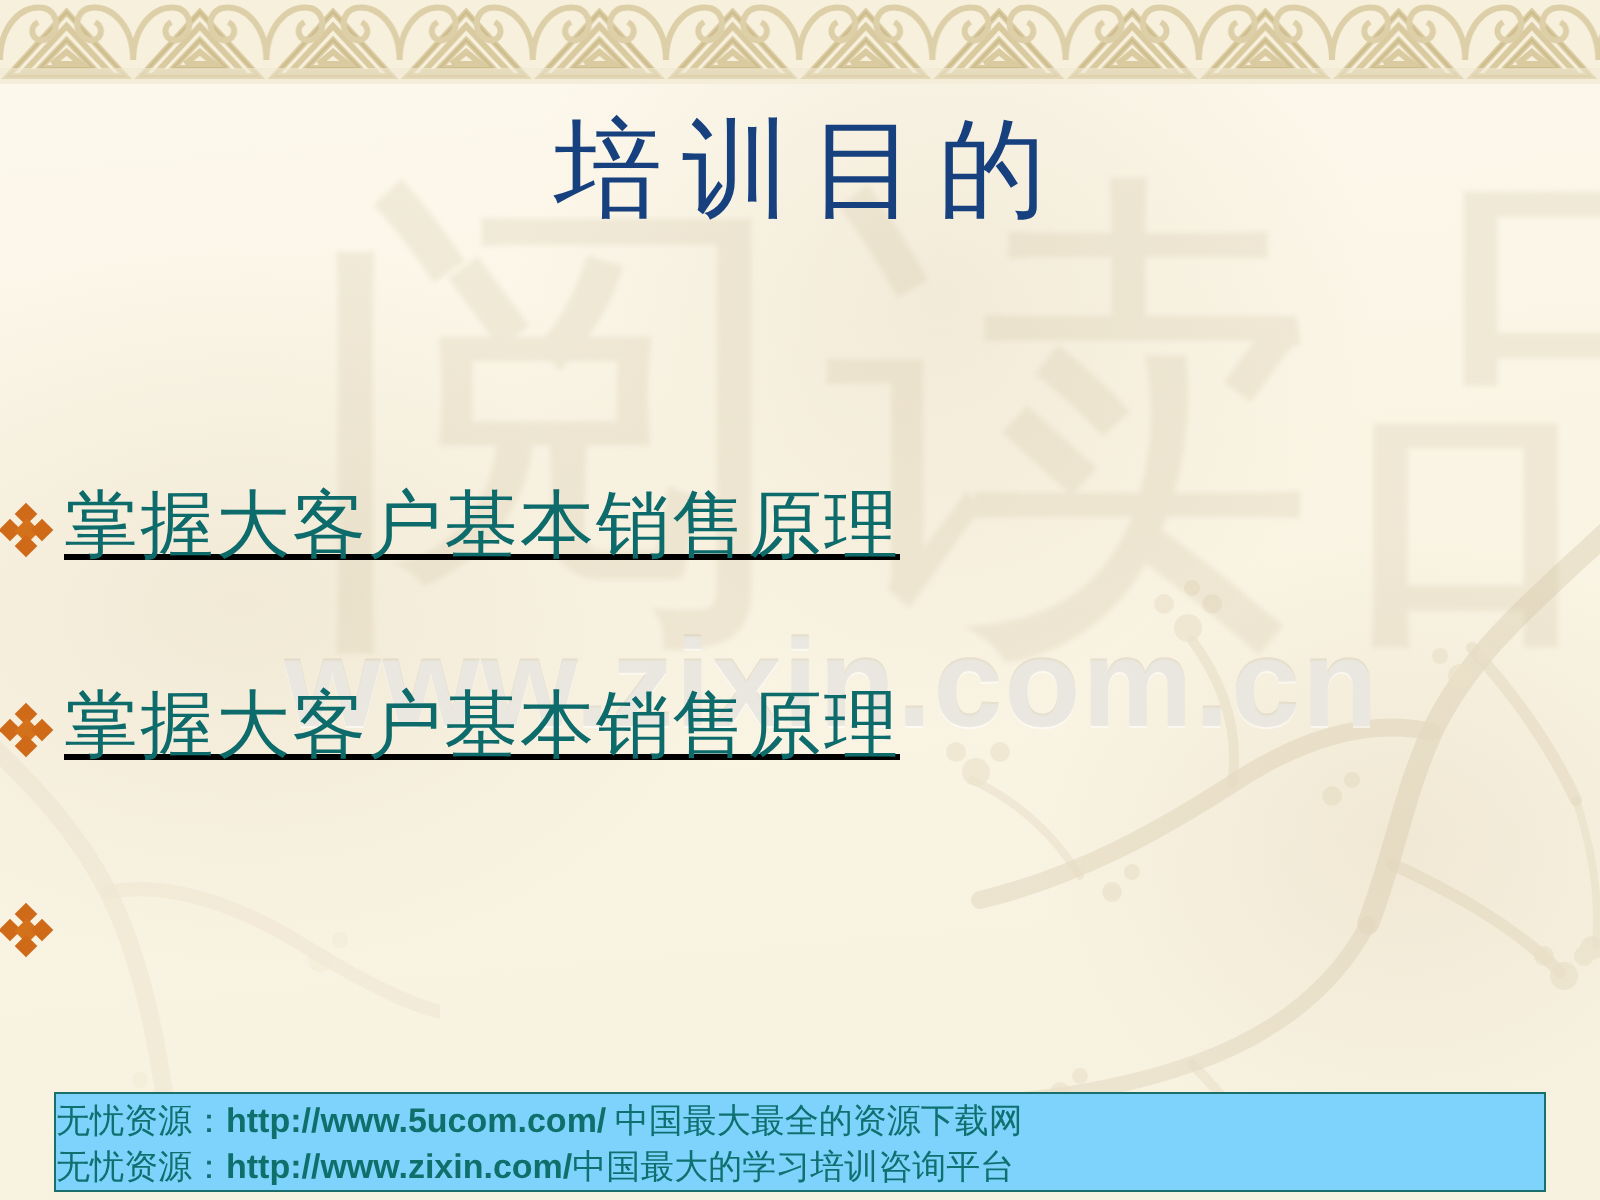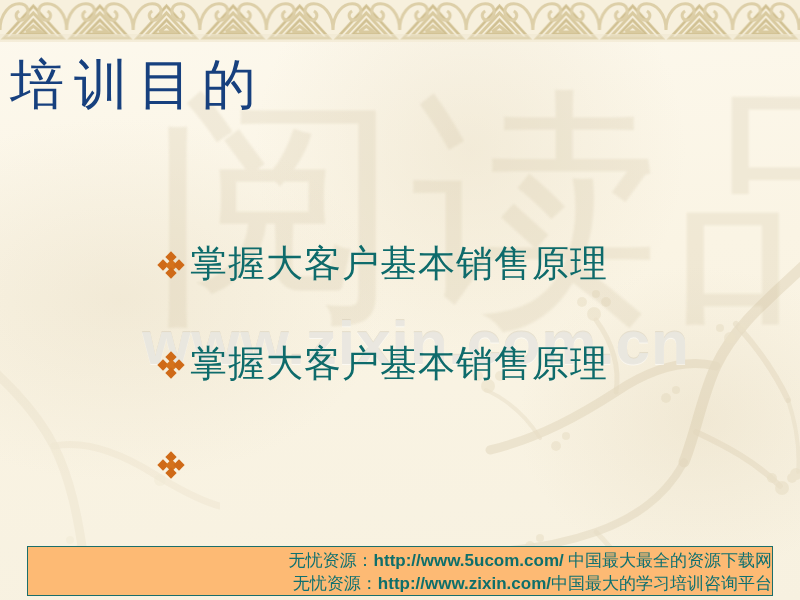--- a/index.html
+++ b/index.html
@@ -93,20 +93,21 @@
     background: linear-gradient(to bottom, rgba(240,232,210,0.65), rgba(251,246,231,0));
     pointer-events: none;
   }
 
   
   .title {
     position: absolute;
     top: 52px;
     left: 0;
     width: 800px;
+    text-align: center;
     font-size: 54px;
     line-height: 66px;
     letter-spacing: 10px;
     color: #17407e;
     text-indent: 10px;
     font-family: "Liberation Serif", "DejaVu Serif", serif;
     white-space: nowrap;
   }
 
   
@@ -132,22 +133,22 @@
   .bullets {
     position: absolute;
     top: 214px;
     left: 0;
     width: 800px;
   }
   .bullet-row {
     display: flex;
     align-items: center;
     height: 100px;
-    padding-left: 158px;
     box-sizing: border-box;
+    text-decoration: underline;
   }
   .bullet-mark {
     position: relative;
     width: 26px;
     height: 26px;
     flex: 0 0 26px;
     margin-right: 6px;
     margin-top: 2px;
   }
   .bullet-mark i {
@@ -174,22 +175,22 @@
 
   
   .footer {
     position: absolute;
     left: 27px;
     top: 546px;
     width: 746px;
     height: 50px;
     box-sizing: border-box;
     border: 1px solid #1b6f6a;
-    background: #fdba74;
-    text-align: right;
+    background: #7dd3fc;
+    text-align: left;
     padding-top: 2px;
     overflow: hidden;
   }
   .footer-line {
     font-size: 17px;
     line-height: 23px;
     color: #0f7070;
     white-space: nowrap;
     font-family: "Liberation Serif", "DejaVu Serif", serif;
   }

